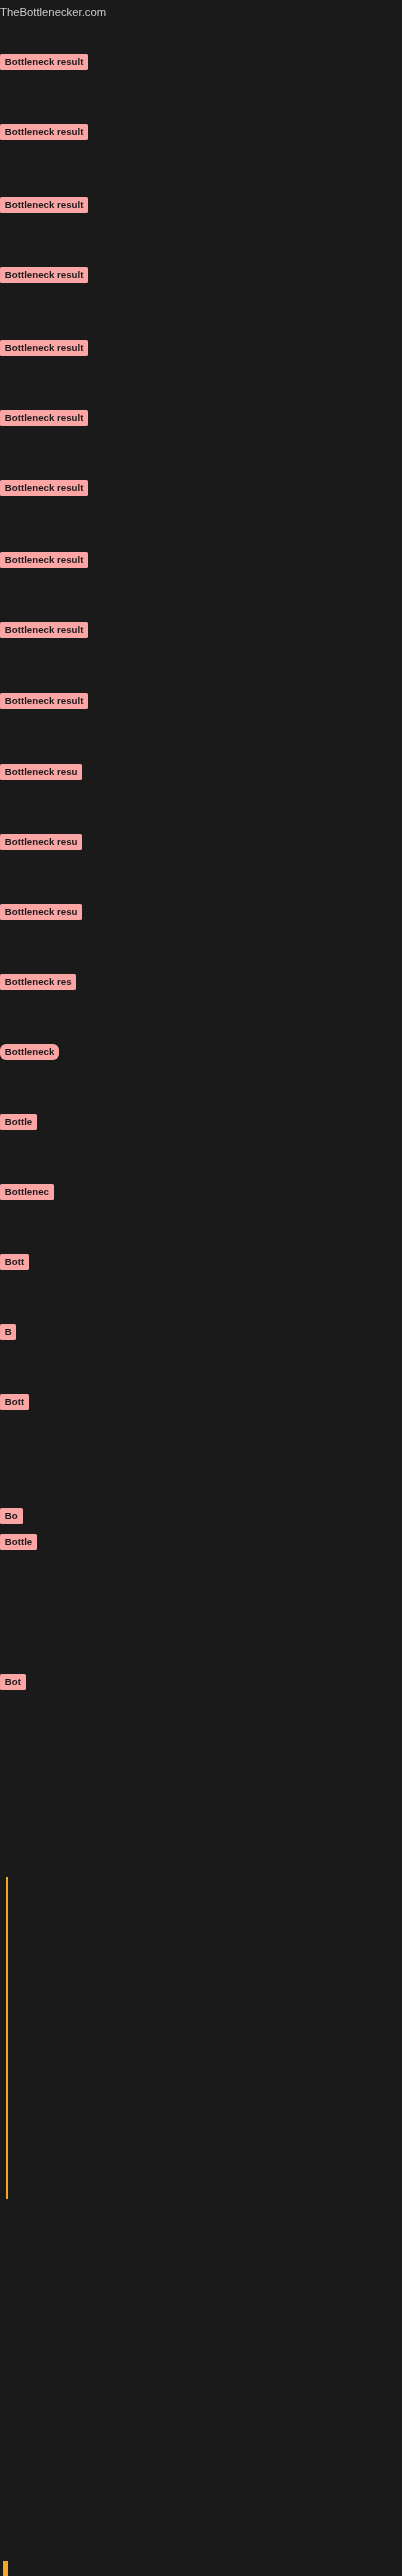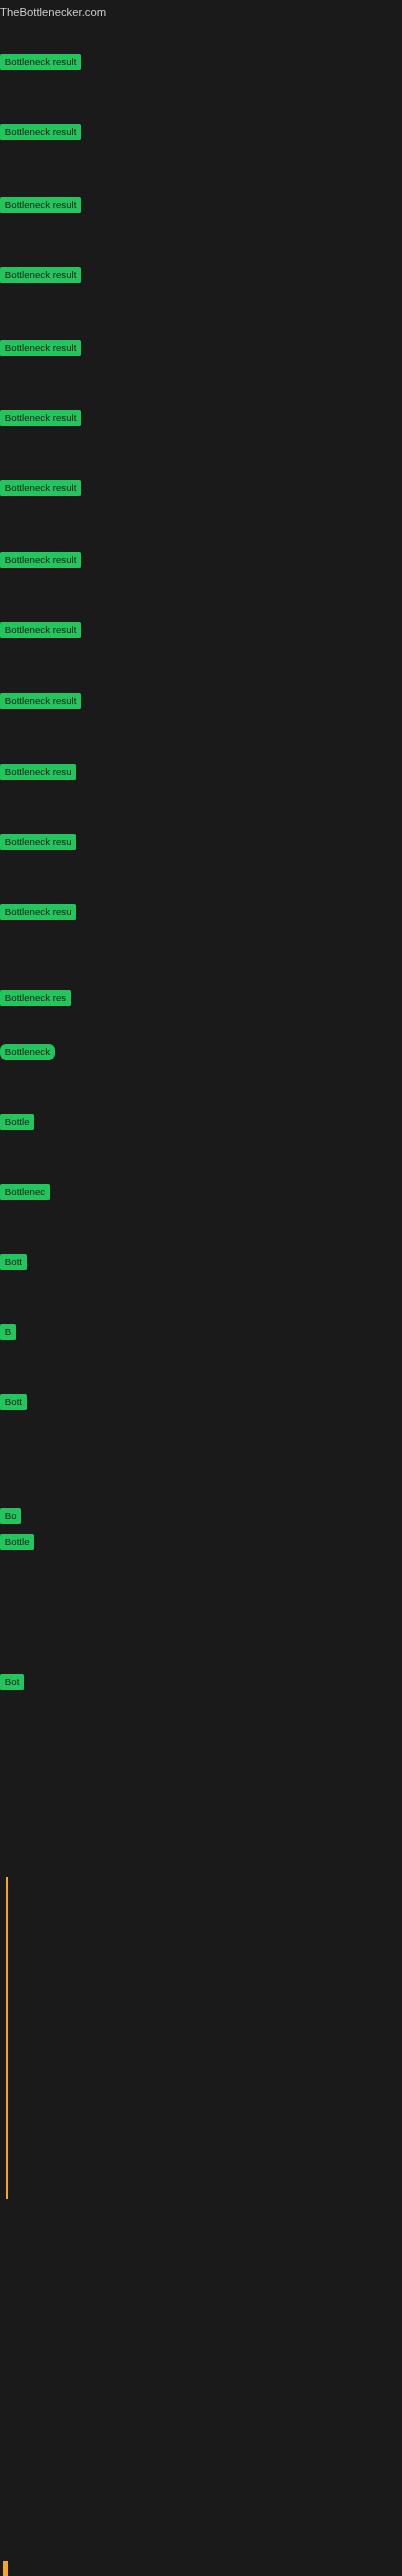--- a/index.html
+++ b/index.html
@@ -16,24 +16,24 @@
     }
     .site-title {
       text-align: left;
       color: #cccccc;
       font-size: 11.3px;
       padding: 6.4px 0;
       font-weight: normal;
     }
     .bottleneck-badge {
       display: inline-block;
-      background-color: #22c55e;
+      background-color: #fca5a5;
       color: #1a1a1a;
       font-size: 9.7px;
-      font-weight: normal;
+      font-weight: bold;
       padding: 2.4px 4.8px;
       border-radius: 1.6px;
       white-space: nowrap;
       overflow: hidden;
     }
     .row {
       position: absolute;
       left: 0;
       display: flex;
       align-items: center;
@@ -91,21 +91,21 @@
     <div class="row" style="top: 739px;">
       <span class="bottleneck-badge" style="max-width: 111px;">Bottleneck resu</span>
     </div>
     <div class="row" style="top: 809px;">
       <span class="bottleneck-badge" style="max-width: 105px;">Bottleneck resu</span>
     </div>
     <div class="row" style="top: 879px;">
       <span class="bottleneck-badge" style="max-width: 101px;">Bottleneck resu</span>
     </div>
     <div class="row" style="top: 949px;">
-      <span class="bottleneck-badge" style="max-width: 95px; margin-top: 16px;">Bottleneck res</span>
+      <span class="bottleneck-badge" style="max-width: 95px;">Bottleneck res</span>
     </div>
     <div class="row" style="top: 1019px;">
       <span class="bottleneck-badge" style="max-width: 87px; border-radius: 6px;">Bottleneck</span>
     </div>
     <div class="row" style="top: 1089px;">
       <span class="bottleneck-badge" style="max-width: 72px;">Bottle</span>
     </div>
     <div class="row" style="top: 1159px;">
       <span class="bottleneck-badge" style="max-width: 81px;">Bottlenec</span>
     </div>

